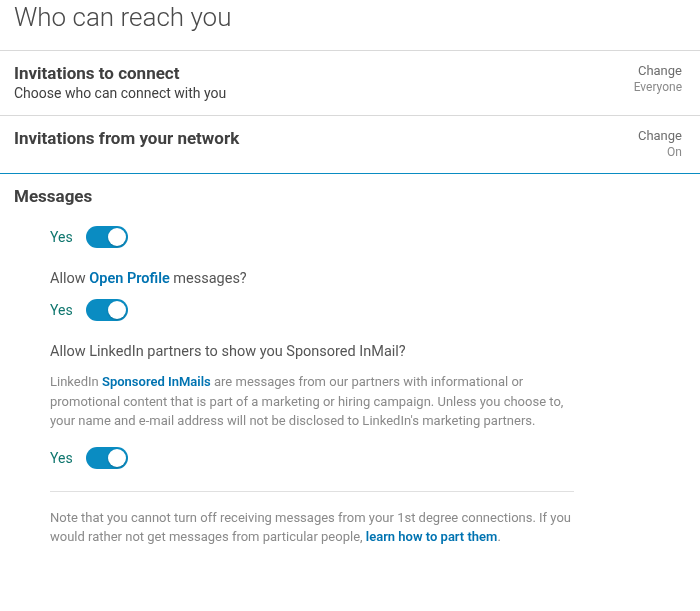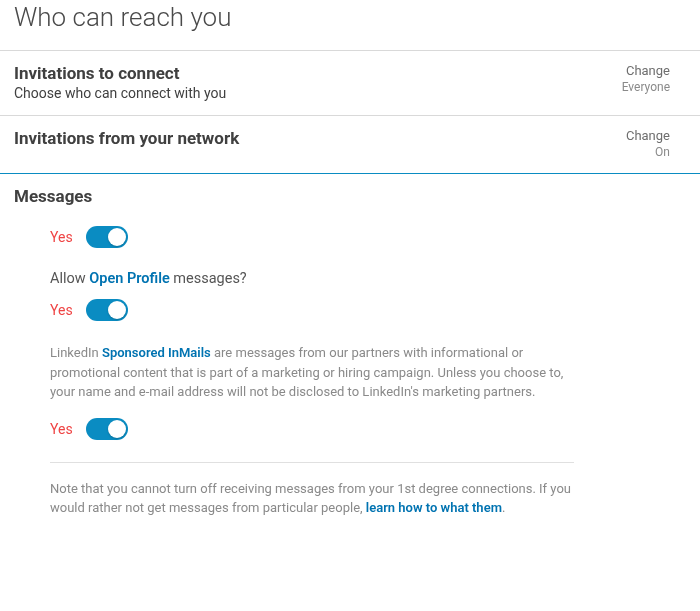--- a/index.html
+++ b/index.html
@@ -14,21 +14,21 @@
       color: #3a3a3a;
     }
     .page-title {
       font-size: 26px;
       font-weight: 300;
       color: #4a4a4a;
       padding: 2px 14px 18px 14px;
     }
     .section {
       border-top: 1px solid #d9d9d9;
-      padding: 12px 30px 14px 14px;
+      padding: 12px 18px 14px 14px;
       position: relative;
     }
     .section.expanded {
       border-top: 1px solid #0a8cc2;
     }
     .section-header {
       display: flex;
       justify-content: space-between;
       align-items: flex-start;
     }
@@ -75,21 +75,21 @@
       font-weight: 600;
       text-decoration: none;
     }
     .toggle-row {
       display: flex;
       align-items: center;
       margin-bottom: 22px;
     }
     .toggle-label {
       font-size: 14px;
-      color: #ef4444;
+      color: #0f766e;
       margin-right: 10px;
       min-width: 26px;
     }
     .toggle {
       width: 42px;
       height: 22px;
       background: #0a8cc2;
       border-radius: 11px;
       position: relative;
       cursor: pointer;
@@ -178,30 +178,31 @@
     <div class="question">
       <span>Allow </span><a href="#" class="link">Open Profile</a><span> messages?</span>
     </div>
     <div class="toggle-row">
       <span class="toggle-label">Yes</span>
       <div class="toggle">
         <div class="toggle-knob"></div>
       </div>
     </div>
 
+    <div class="question">Allow LinkedIn partners to show you Sponsored InMail?</div>
     <div class="info-text">
       <span>LinkedIn </span><a href="#" class="link">Sponsored InMails</a><span> are messages from our partners with informational or promotional content that is part of a marketing or hiring campaign. Unless you choose to, your name and e-mail address will not be disclosed to LinkedIn's marketing partners.</span>
     </div>
     <div class="toggle-row">
       <span class="toggle-label">Yes</span>
       <div class="toggle">
         <div class="toggle-knob"></div>
       </div>
     </div>
 
     <hr class="divider">
 
     <div class="note-text">
-      <span>Note that you cannot turn off receiving messages from your 1st degree connections. If you would rather not get messages from particular people, </span><a href="#">learn how to what them</a><span>.</span>
+      <span>Note that you cannot turn off receiving messages from your 1st degree connections. If you would rather not get messages from particular people, </span><a href="#">learn how to part them</a><span>.</span>
     </div>
 
   </div>
 </div>
 
 </body></html>

